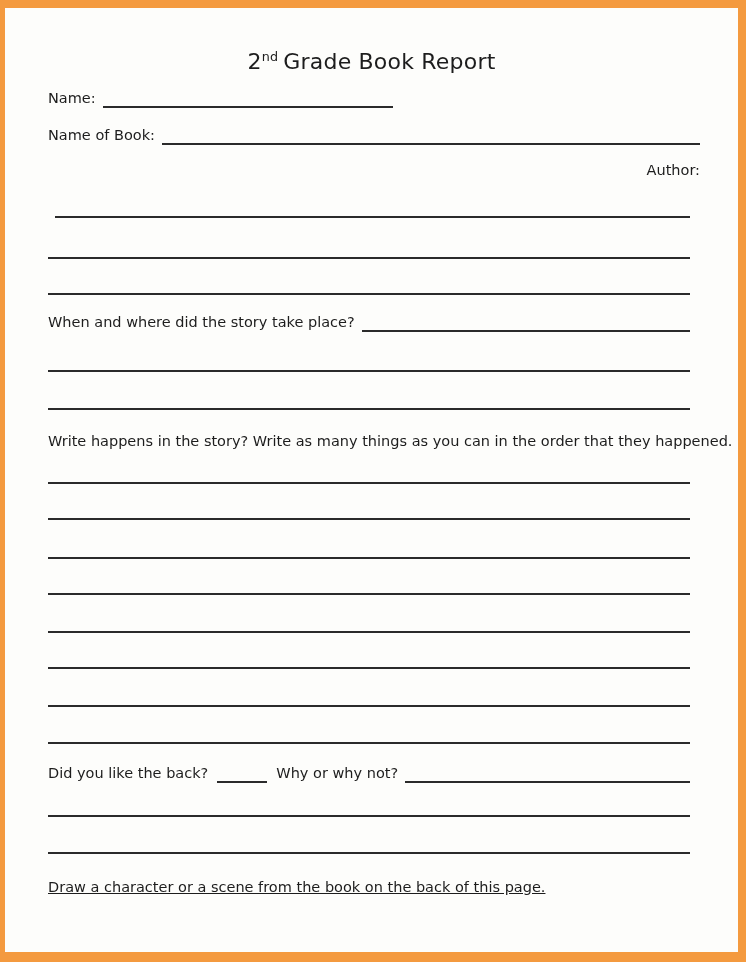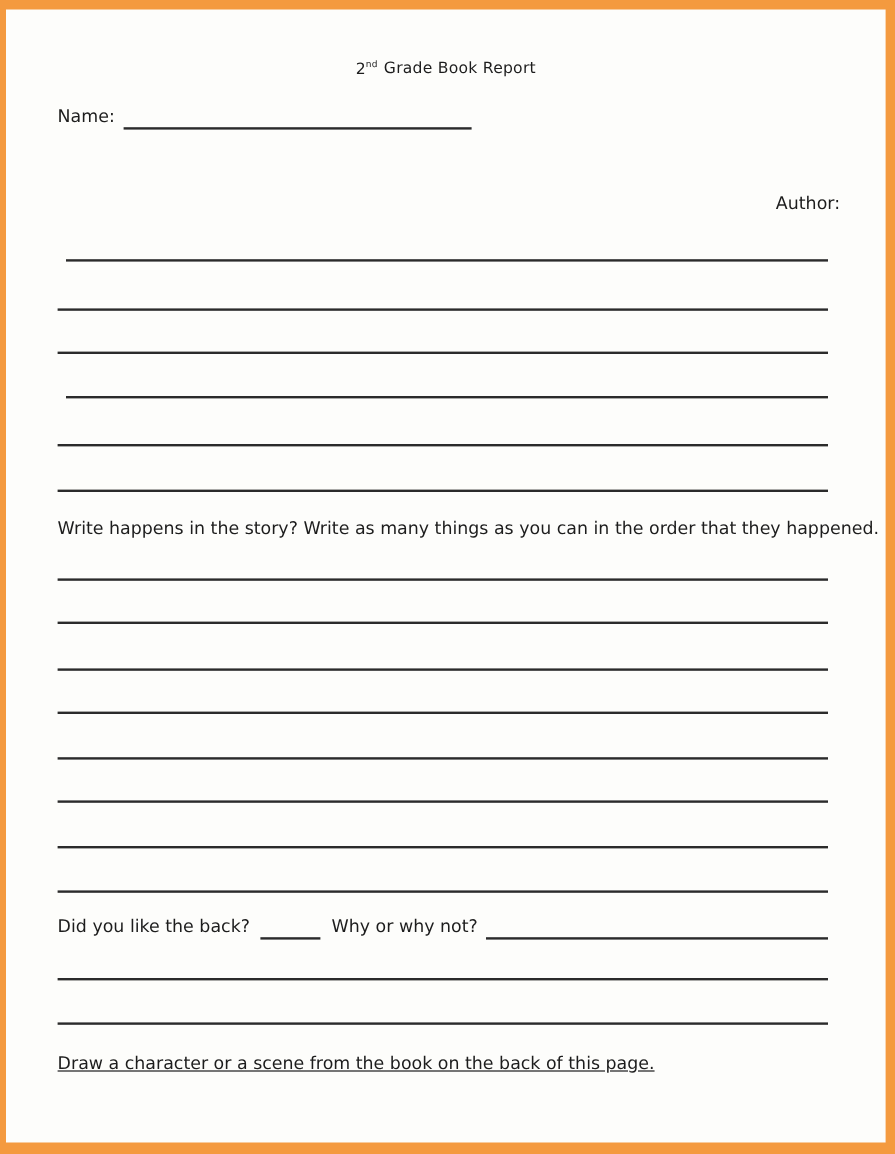--- a/index.html
+++ b/index.html
@@ -14,21 +14,21 @@
   }
   .content{
     position:absolute;inset:0;
     font-family:"DejaVu Sans", sans-serif;
     color:var(--ink,#1d1d1d);
     font-size:14.5px;
   }
   .title{
     position:absolute;top:41px;left:0;right:0;
     text-align:center;
-    font-size:13px;
+    font-size:22px;
     letter-spacing:0.2px;
   }
   .title sup{font-size:0.58em;}
   .title .tgap{margin-left:5px;}
   .row{
     position:absolute;left:43px;
     display:flex;align-items:flex-end;
     height:22px;white-space:nowrap;justify-content:space-between;
   }
   .lbl{line-height:20px;}
@@ -57,34 +57,39 @@
 
     <div class="title">
       <span>2</span><sup>nd</sup><span class="tgap">Grade Book Report</span>
     </div>
 
     <div class="row" style="top:78px;width:345px;">
       <span class="lbl">Name:</span>
       <span class="wline"></span>
     </div>
 
+    <div class="row" style="top:115px;right:38px;">
+      <span class="lbl">Name of Book:</span>
+      <span class="wline"></span>
+    </div>
 
     <div class="row" style="top:152px;right:38px;flex-direction:column;">
       <span class="lbl">Author:</span>
       <span class="wline"></span>
     </div>
 
     <div class="row" style="top:188px;right:48px;">
       <span class="wline"></span>
     </div>
 
     <div class="bline" style="top:249px;"></div>
     <div class="bline" style="top:285px;"></div>
 
     <div class="row" style="top:302px;right:48px;">
+      <span class="lbl">When and where did the story take place?</span>
       <span class="wline"></span>
     </div>
 
     <div class="bline" style="top:362px;"></div>
     <div class="bline" style="top:400px;"></div>
 
     <div class="text" style="top:422px;">Write happens in the story? Write as many things as you can in the order that they happened.</div>
 
     <div class="bline" style="top:474px;"></div>
     <div class="bline" style="top:510px;"></div>

